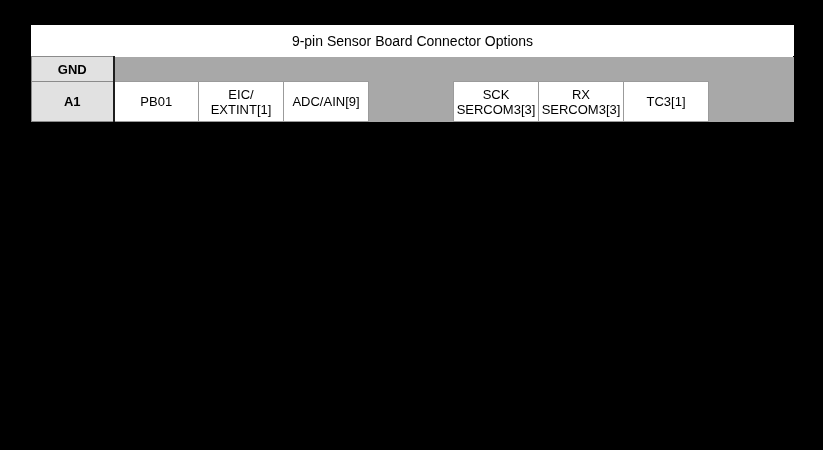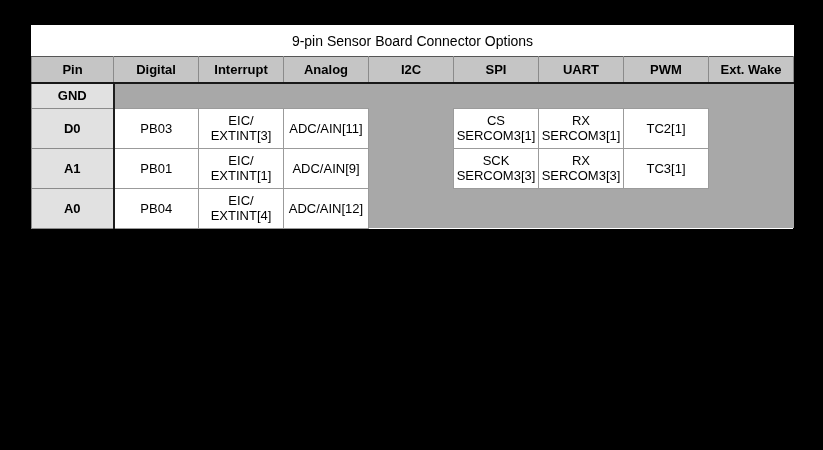--- a/index.html
+++ b/index.html
@@ -90,80 +90,43 @@
           <col class="c-std">
         <col class="c-std">
           <col class="c-std">
           <col class="c-std">
           <col class="c-std">
       </colgroup>
       <thead>
         <tr class="title-row">
           <th colspan="9">9-pin Sensor Board Connector Options</th>
         </tr>
-        <tr class="head-row">
-          <th>Pin</th>
-          <th>Digital</th>
-          <th>Interrupt</th>
-          <th>Analog</th>
-          <th>I2C</th>
-          <th>SPI</th>
-          <th>UART</th>
-          <th>PWM</th>
-          <th>Ext. Wake</th>
-        </tr>
       </thead>
       <tbody>
         <tr class="short">
           <td class="pin">GND</td>
           <td class="empty"></td>
           <td class="empty"></td>
           <td class="empty"></td>
           <td class="empty"></td>
           <td class="empty"></td>
           <td class="empty"></td>
           <td class="empty"></td>
-          <td class="empty"></td>
-        </tr>
-        <tr>
-          <td class="pin">D0</td>
-          <td>PB03</td>
-          <td>EIC/
-EXTINT[3]</td>
-          <td>ADC/AIN[11]</td>
-          <td class="empty"></td>
-          <td>CS
-SERCOM3[1]</td>
-          <td>RX
-SERCOM3[1]</td>
-          <td>TC2[1]</td>
           <td class="empty"></td>
         </tr>
         <tr>
           <td class="pin">A1</td>
           <td>PB01</td>
           <td>EIC/
 EXTINT[1]</td>
           <td>ADC/AIN[9]</td>
           <td class="empty"></td>
           <td>SCK
 SERCOM3[3]</td>
           <td>RX
 SERCOM3[3]</td>
           <td>TC3[1]</td>
           <td class="empty"></td>
         </tr>
-        <tr>
-          <td class="pin">A0</td>
-          <td>PB04</td>
-          <td>EIC/
-EXTINT[4]</td>
-          <td>ADC/AIN[12]</td>
-          <td class="empty"></td>
-          <td class="empty"></td>
-          <td class="empty"></td>
-          <td class="empty"></td>
-          <td class="empty"></td>
-        </tr>
       </tbody>
     </table>
   </div>
 </div>
 
 </body></html>

